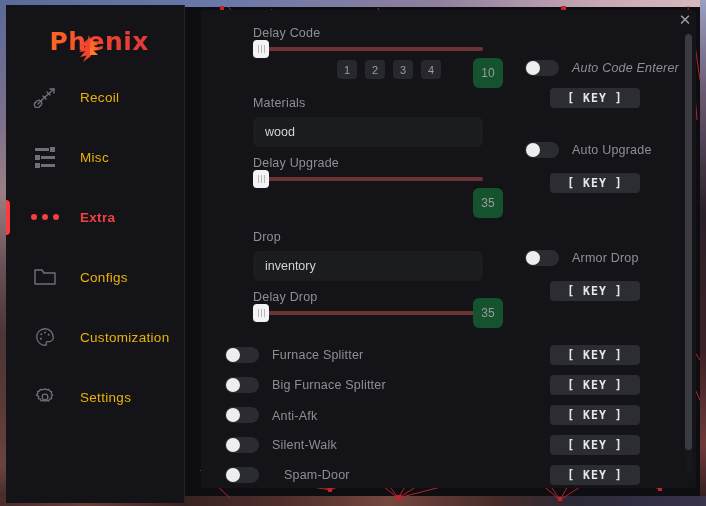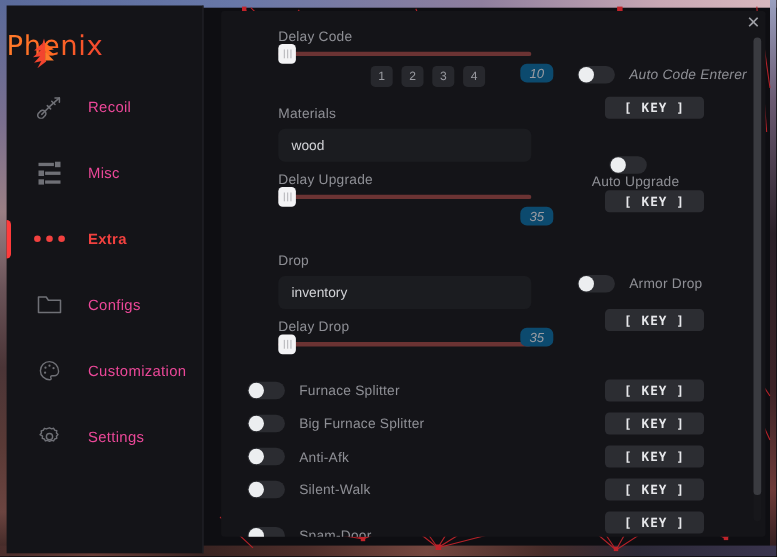--- a/index.html
+++ b/index.html
@@ -49,23 +49,23 @@
   
   .sidebar {
     position: absolute; left: 0; top: 0;
     width: 179px; height: 498px;
     background: #141418;
     border-right: 1px solid #24242a;
     overflow: hidden;
   }
   .logo {
     position: absolute; left: 0; top: 22px; width: 143px;
-    text-align: left;
+    text-align: right;
     font-size: 25px;
-    font-weight: 400;
+    font-weight: 700;
     letter-spacing: .5px;
     background: linear-gradient(90deg,#ff7a2a 0%,#ff6a24 28%,#f2452f 62%,#e03a3a 100%);
     -webkit-background-clip: text;
     background-clip: text;
     color: transparent;
     font-family: "DejaVu Sans", sans-serif;
   }
   .logo .bird {
     display: inline-block;
     position: relative;
@@ -84,21 +84,21 @@
   }
   .nav-item .ico {
     width: 30px; height: 26px;
     display: flex; align-items: center; justify-content: center;
     color: #6f7076;
     flex: 0 0 auto;
   }
   .nav-item .lbl {
     margin-left: 20px;
     font-size: 13.5px;
-    color: #ec4899;
+    color: #eab308;
     letter-spacing: .3px;
   }
   .nav-item.active .lbl { color: #f2413f; font-weight: bold; }
   .nav-item.active .ico { color: #f2413f; }
   .nav-item .indicator {
     position: absolute; left: -5px; top: 5px;
     width: 9px; height: 35px;
     border-radius: 4px;
     background: #ff3b3b;
     display: none;
@@ -151,29 +151,28 @@
     width: 16px; height: 18px;
     background: #f3f3f5;
     border-radius: 4px;
     display: flex; align-items: center; justify-content: center;
     gap: 2px;
     cursor: pointer;
   }
   .slider .thumb span { width: 1px; height: 8px; background: #b8b8bd; display: block; }
 
   .valbox {
-    width: 30px; height: 17px;
-    background: #0c4a6e;
+    width: 30px; height: 30px;
+    background: #14532d;
     border-radius: 6px;
     color: #9b9ca2;
     font-size: 12px;
     display: flex; align-items: center; justify-content: center;
     margin-left: 22px;
     cursor: pointer;
-    font-style: italic;
   }
 
   .numrow { display: flex; gap: 8px; margin-top: 9px; margin-left: 84px; }
   .numbtn {
     width: 20px; height: 19px;
     background: #27282d;
     border-radius: 4px;
     color: #9b9ca2;
     font-size: 11px;
     display: flex; align-items: center; justify-content: center;
@@ -464,21 +463,21 @@
       <div class="valbox abs" style="left:272px; top:288px; margin-left:0;">35</div>
 
       <div class="toggle-row abs" style="left:324px; top:50px;font-style:italic;">
         <div class="toggle">
               <span class="knob"></span>
             </div>
         <span class="toggle-label">Auto Code Enterer</span>
       </div>
       <div class="keybtn abs" style="left:349px; top:78px;">[ KEY ]</div>
 
-      <div class="toggle-row abs" style="left:324px; top:132px;flex-direction:column;">
+      <div class="toggle-row abs" style="left:324px; top:132px;">
         <div class="toggle">
               <span class="knob"></span>
             </div>
         <span class="toggle-label">Auto Upgrade</span>
       </div>
       <div class="keybtn abs" style="left:349px; top:163px;">[ KEY ]</div>
 
       <div class="toggle-row abs" style="left:324px; top:240px;">
         <div class="toggle">
               <span class="knob"></span>
@@ -512,21 +511,21 @@
       <div class="keybtn abs" style="left:349px; top:395px;">[ KEY ]</div>
 
       <div class="toggle-row abs" style="left:24px; top:427px;">
         <div class="toggle">
               <span class="knob"></span>
             </div>
         <span class="toggle-label">Silent-Walk</span>
       </div>
       <div class="keybtn abs" style="left:349px; top:425px;">[ KEY ]</div>
 
-      <div class="toggle-row abs" style="left:24px; top:469px;">
+      <div class="toggle-row abs" style="left:24px; top:457px;gap:12px;">
         <div class="toggle">
               <span class="knob"></span>
             </div>
         <span class="toggle-label">Spam-Door</span>
       </div>
       <div class="keybtn abs" style="left:349px; top:455px;">[ KEY ]</div>
 
     </div>
 
     <div class="scrollbar">

